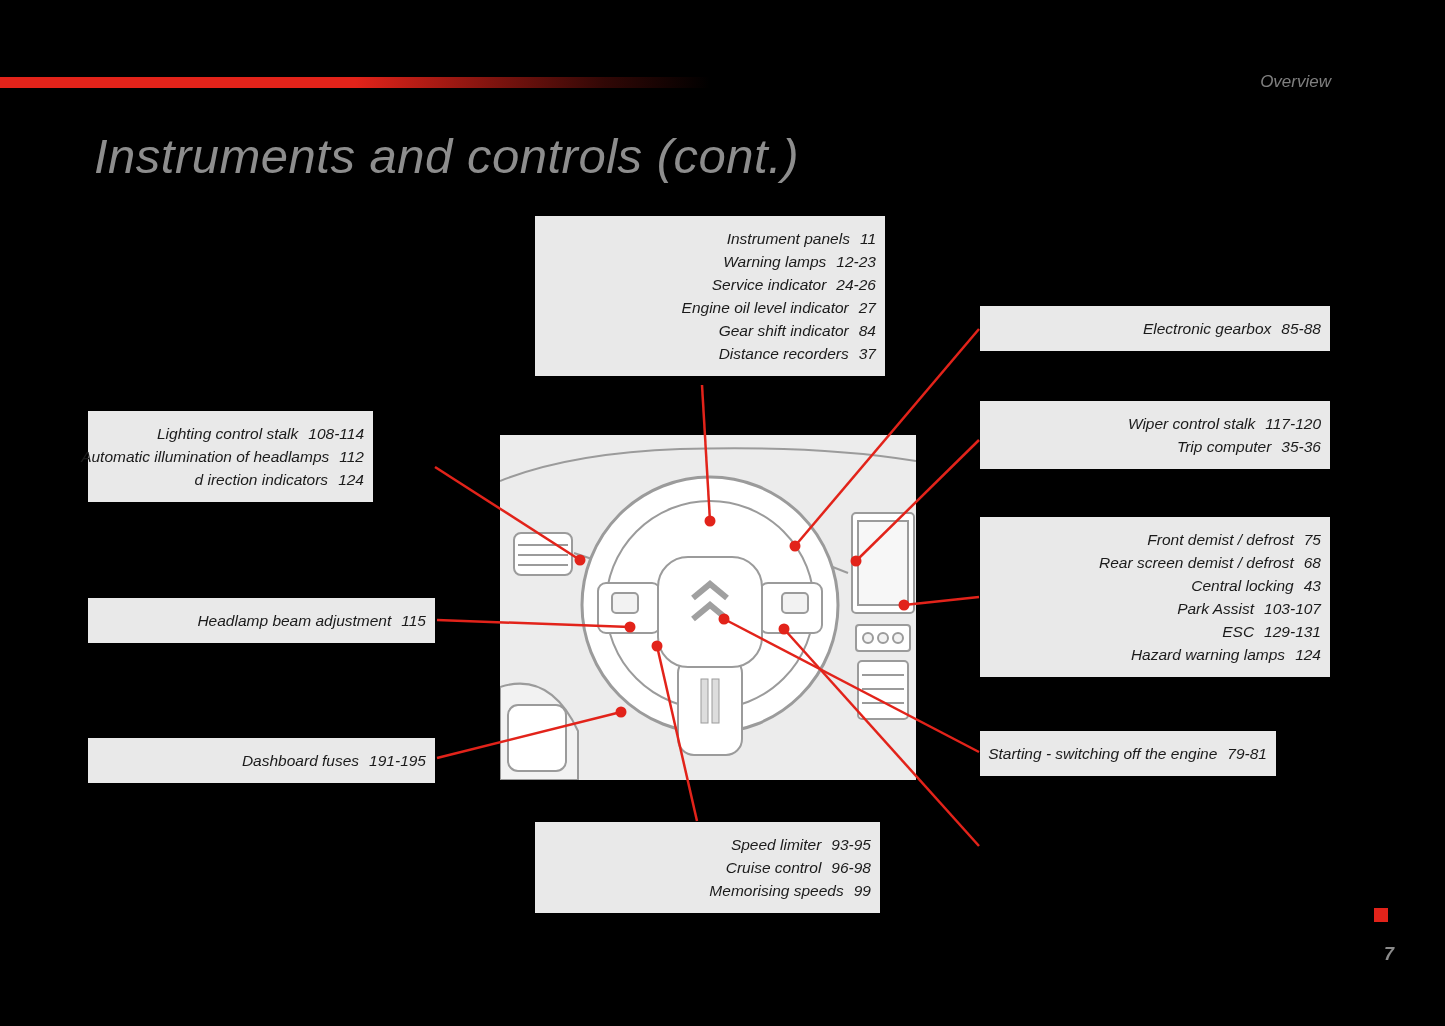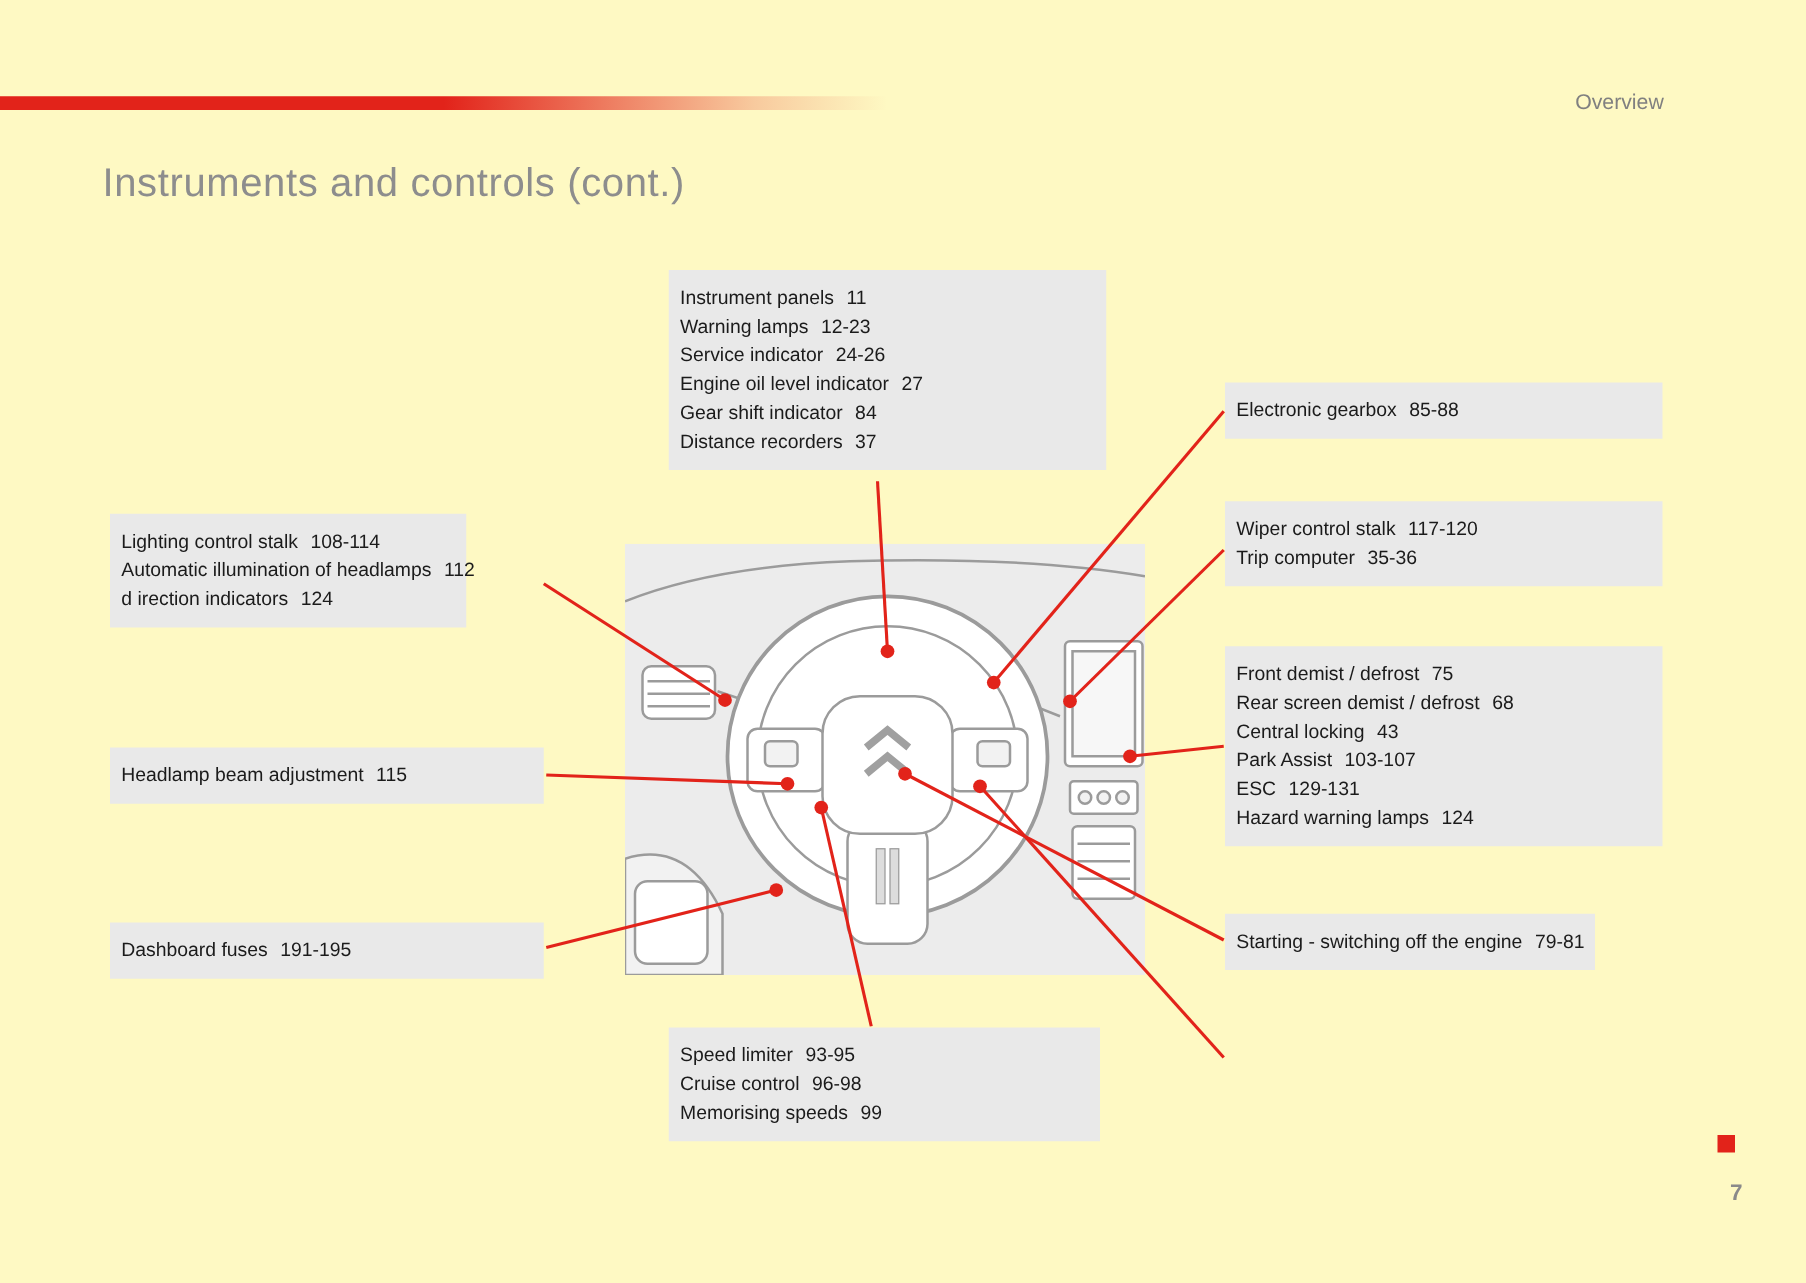--- a/index.html
+++ b/index.html
@@ -4,29 +4,29 @@
 <style>
   :root{
     --accent:#e2231a;
     --box_bg:#e9e9e9;
     --title_gray:#8d8d8d;
     --text:#1b1b1b;
   }
   *{margin:0;padding:0;box-sizing:border-box;}
   html,body{background:#fff;}
   body{font-family:"Liberation Sans", sans-serif;}
-  .page{position:relative;width:1445px;height:1026px;background:#fef9c3;overflow:hidden;}
+  .page{position:relative;width:1445px;height:1026px;background:#000000;overflow:hidden;font-style:italic;}
   .top-bar{position:absolute;left:0;top:77px;width:710px;height:11px;
     background:linear-gradient(90deg,var(--accent) 0%,var(--accent) 50%,rgba(226,35,26,.55) 70%,rgba(226,35,26,.22) 85%,rgba(226,35,26,0) 100%);}
   .overview{position:absolute;top:72px;right:114px;font-size:17px;color:#808080;}
-  .title{position:absolute;left:82px;top:128px;font-size:32px;font-weight:400;color:var(--title_gray);letter-spacing:.5px;}
+  .title{position:absolute;left:94px;top:128px;font-size:49px;font-weight:400;color:var(--title_gray);letter-spacing:.5px;}
   .illustration{position:absolute;left:500px;top:435px;z-index:1;}
   .lines{position:absolute;left:0;top:0;z-index:2;pointer-events:none;}
   .callout{position:absolute;background:var(--box_bg);padding:11px 9px;z-index:3;}
-  .row{display:flex;justify-content:flex-start;align-items:baseline;line-height:23px;font-size:15.5px;color:var(--text);}
+  .row{display:flex;justify-content:flex-end;align-items:baseline;line-height:23px;font-size:15.5px;color:var(--text);}
   .lbl{white-space:nowrap;}
   .pg{white-space:nowrap;text-align:right;padding-left:10px;}
   .red-square{position:absolute;left:1374px;top:908px;width:14px;height:14px;background:var(--accent);}
   .page-number{position:absolute;left:1384px;top:944px;font-size:18px;font-weight:bold;color:#8a8a8a;}
 </style>
 </head>
 <body>
 
 <div class="page">
 

